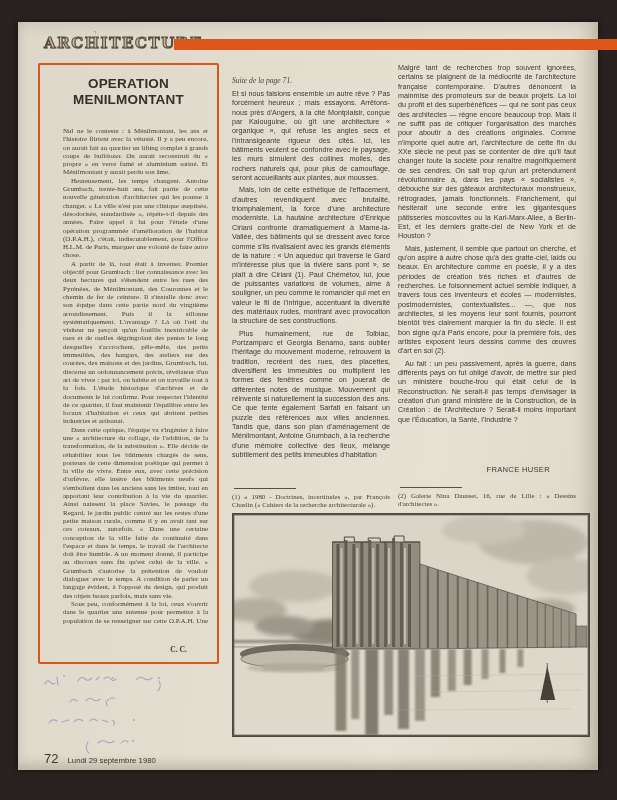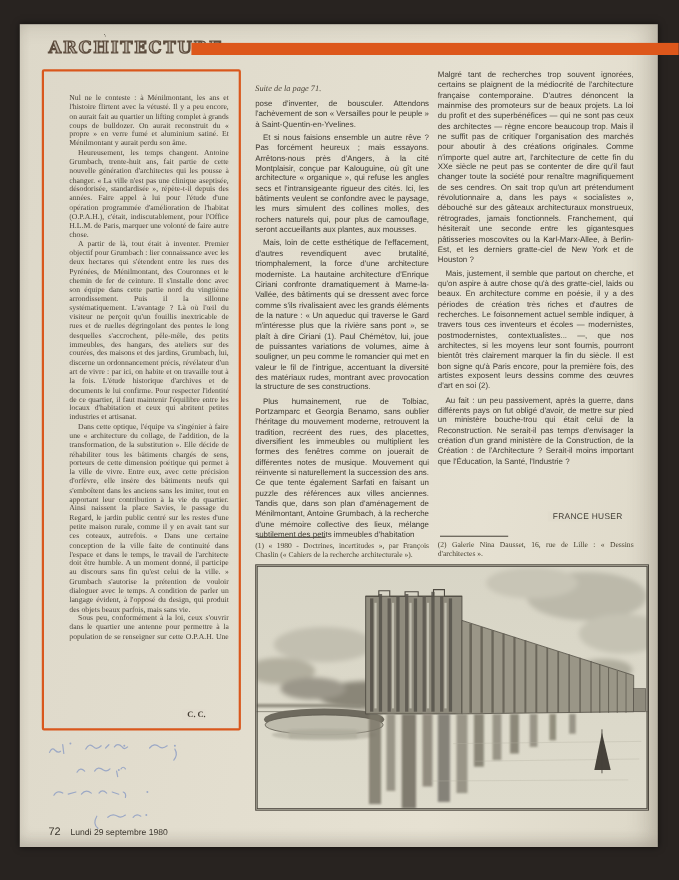--- a/index.html
+++ b/index.html
@@ -59,66 +59,69 @@
   .col .paragraphs p:first-child{text-indent:0;}
   .footnote-block{position:absolute;left:0;right:0;background:transparent;}
   .col-middle .footnote-block{top:412px;}
   .col-right .footnote-block{top:424px;}
   .footnote-rule{width:62px;height:1px;background:#555046;margin:0 0 4px 2px;}
   .footnote{
     font-family:"Liberation Serif", serif;font-size:6.9px;line-height:8.2px;
     color:#46402f;margin:0;text-align:justify;
   }
   .article-signature{
-    position:absolute;top:402px;right:10px;
+    position:absolute;top:402px;right:26px;
     font-size:7.6px;letter-spacing:.3px;color:#3d3931;background:rgba(224,219,204,.9);padding-left:4px;
   }
   
   .figure-frame{
     position:absolute;left:214px;top:491px;width:358px;height:224px;
     border:1px solid #4c473e;box-sizing:border-box;background:#dbd8c9;
   }
   .figure-frame svg{display:block;width:100%;height:100%;}
   
   .handwriting{position:absolute;left:20px;top:646px;width:170px;height:110px;}
   
   .page-footer{
     position:absolute;left:26px;top:729px;
     font-family:"Liberation Sans", sans-serif;font-size:7.8px;color:#3a352d;
     display:flex;align-items:baseline;gap:9px;
   }
-  .page-number{font-weight:400;font-size:10px;}
+  .page-number{font-weight:400;font-size:13px;}
 </style>
 </head>
 <body>
 
 <div class="page">
 
   <div class="corner-mark">.̜</div>
 
   <div class="masthead">
     <div class="section-label">ARCHITECTURE</div>
     <div class="orange-bar"></div>
   </div>
 
   <div class="sidebar-box">
+    <div class="sidebar-title">
+      <span>OPERATION</span><br>
+      <span>MENILMONTANT</span>
+    </div>
     <div class="sidebar-body">
         <p>Nul ne le conteste : à Ménilmontant, les ans et l'histoire flirtent avec la vétusté. Il y a peu encore, on aurait fait au quartier un lifting complet à grands coups de bulldozer. On aurait reconstruit du « propre » en verre fumé et aluminium satiné. Et Ménilmontant y aurait perdu son âme.</p>
         <p>Heureusement, les temps changent. Antoine Grumbach, trente-huit ans, fait partie de cette nouvelle génération d'architectes qui les pousse à changer. « La ville n'est pas une clinique aseptisée, désodorisée, standardisée », répète-t-il depuis des années. Faire appel à lui pour l'étude d'une opération programmée d'amélioration de l'habitat (O.P.A.H.), c'était, indiscutablement, pour l'Office H.L.M. de Paris, marquer une volonté de faire autre chose.</p>
         <p>A partir de là, tout était à inventer. Premier objectif pour Grumbach : lier connaissance avec les deux hectares qui s'étendent entre les rues des Pyrénées, de Ménilmontant, des Couronnes et le chemin de fer de ceinture. Il s'installe donc avec son équipe dans cette partie nord du vingtième arrondissement. Puis il la sillonne systématiquement. L'avantage ? Là où l'œil du visiteur ne perçoit qu'un fouillis inextricable de rues et de ruelles dégringolant des pentes le long desquelles s'accrochent, pêle-mêle, des petits immeubles, des hangars, des ateliers sur des courées, des maisons et des jardins, Grumbach, lui, discerne un ordonnancement précis, révélateur d'un art de vivre : par ici, on habite et on travaille tout à la fois. L'étude historique d'archives et de documents le lui confirme. Pour respecter l'identité de ce quartier, il faut maintenir l'équilibre entre les locaux d'habitation et ceux qui abritent petites industries et artisanat.</p>
         <p>Dans cette optique, l'équipe va s'ingénier à faire une « architecture du collage, de l'addition, de la transformation, de la substitution ». Elle décide de réhabiliter tous les bâtiments chargés de sens, porteurs de cette dimension poétique qui permet à la ville de vivre. Entre eux, avec cette précision d'orfèvre, elle insère des bâtiments neufs qui s'emboîtent dans les anciens sans les imiter, tout en apportant leur contribution à la vie du quartier. Ainsi naissent la place Savies, le passage du Regard, le jardin public centré sur les restes d'une petite maison rurale, comme il y en avait tant sur ces coteaux, autrefois. « Dans une certaine conception de la ville faite de continuité dans l'espace et dans le temps, le travail de l'architecte doit être humble. A un moment donné, il participe au discours sans fin qu'est celui de la ville. » Grumbach s'autorise la prétention de vouloir dialoguer avec le temps. A condition de parler un langage évident, à l'opposé du design, qui produit des objets beaux parfois, mais sans vie.</p>
         <p>Sous peu, conformément à la loi, ceux s'ouvrir dans le quartier une antenne pour permettre à la population de se renseigner sur cette O.P.A.H. Une étape importante. Après deux ans d'études, l'architecte saura si, oui ou non, il a réussi à parler le langage de Ménilmontant.</p>
       </div>
     <div class="sidebar-signature">C. C.</div>
   </div>
 
   <div class="col col-middle">
     <p class="continuation-note">Suite de la page 71.</p>
     <div class="paragraphs">
-        <p>pose d'inventer, de bousculer. Attendons l'achèvement de son « Versailles pour le peuple » à Saint-Quentin-en-Yvelines.</p>
         <p>Et si nous faisions ensemble un autre rêve ? Pas forcément heureux ; mais essayons. Arrêtons-nous près d'Angers, à la cité Montplaisir, conçue par Kalouguine, où gît une architecture « organique », qui refuse les angles secs et l'intransigeante rigueur des cités. Ici, les bâtiments veulent se confondre avec le paysage, les murs simulent des collines molles, des rochers naturels qui, pour plus de camouflage, seront accueillants aux plantes, aux mousses.</p>
         <p>Mais, loin de cette esthétique de l'effacement, d'autres revendiquent avec brutalité, triomphalement, la force d'une architecture moderniste. La hautaine architecture d'Enrique Ciriani confronte dramatiquement à Marne-la-Vallée, des bâtiments qui se dressent avec force comme s'ils rivalisaient avec les grands éléments de la nature : « Un aqueduc qui traverse le Gard m'intéresse plus que la rivière sans pont », se plaît à dire Ciriani (1). Paul Chémétov, lui, joue de puissantes variations de volumes, aime à souligner, un peu comme le romancier qui met en valeur le fil de l'intrigue, accentuant la diversité des matériaux rudes, montrant avec provocation la structure de ses constructions.</p>
         <p>Plus humainement, rue de Tolbiac, Portzamparc et Georgia Benamo, sans oublier l'héritage du mouvement moderne, retrouvent la tradition, recréent des rues, des placettes, diversifient les immeubles ou multiplient les formes des fenêtres comme on jouerait de différentes notes de musique. Mouvement qui réinvente si naturellement la succession des ans. Ce que tente également Sarfati en faisant un puzzle des références aux villes anciennes. Tandis que, dans son plan d'aménagement de Ménilmontant, Antoine Grumbach, à la recherche d'une mémoire collective des lieux, mélange subtilement des petits immeubles d'habitation</p>
       </div>
     <div class="footnote-block">
       <div class="footnote-rule"></div>
       <p class="footnote">(1) « 1980 - Doctrines, incertitudes », par François Chaslin (« Cahiers de la recherche architecturale »).</p>
     </div>
   </div>
 

